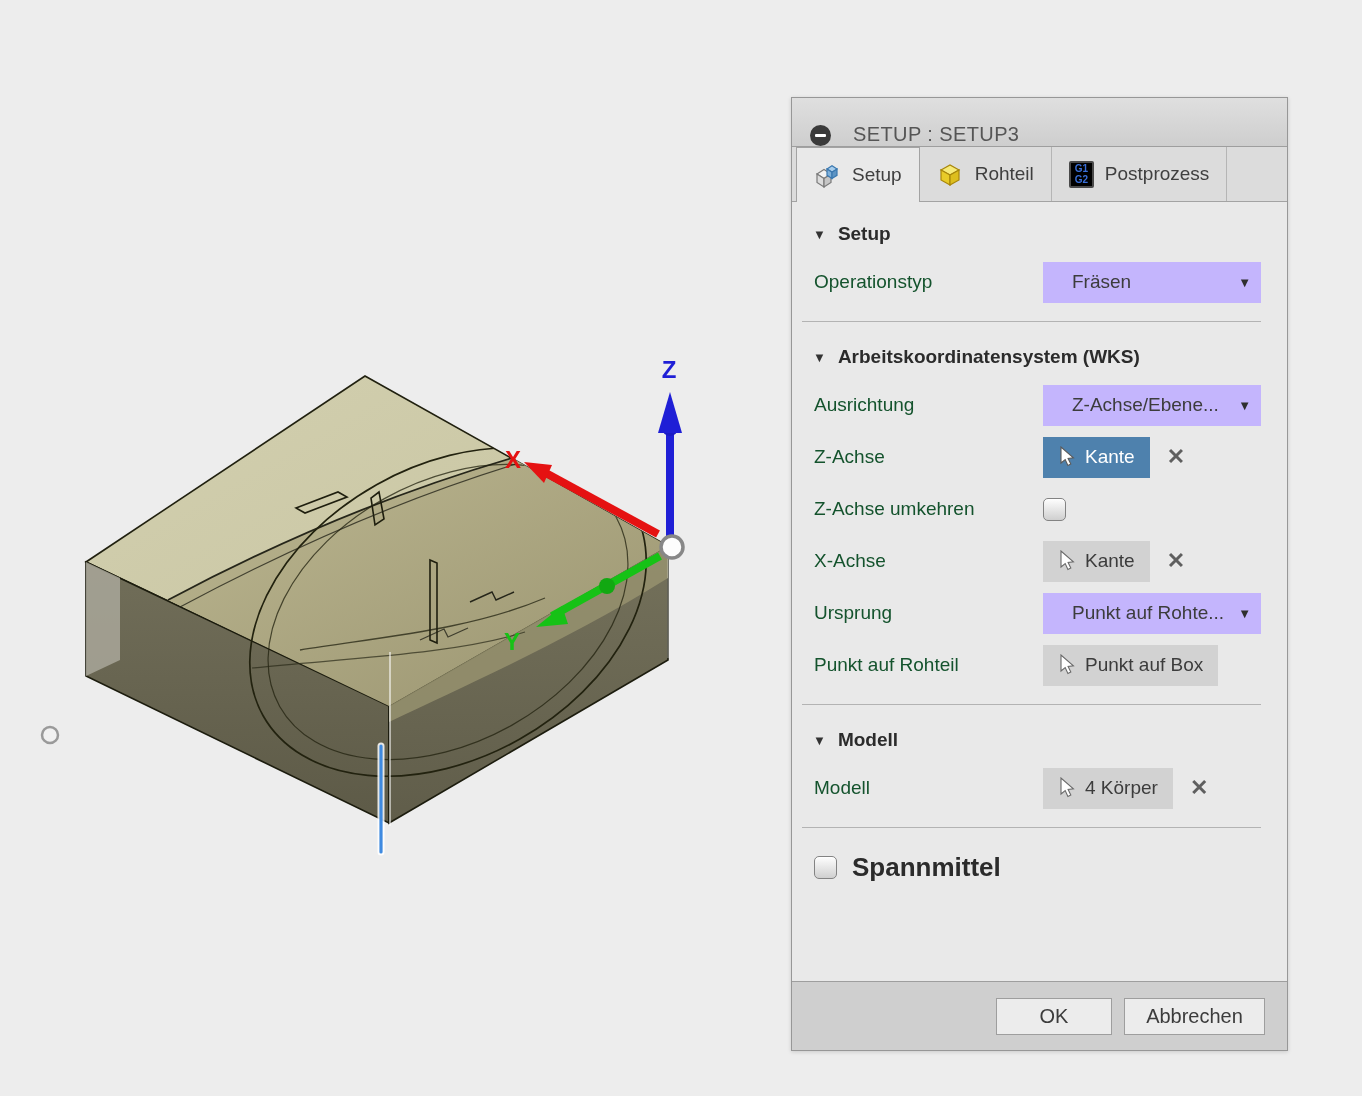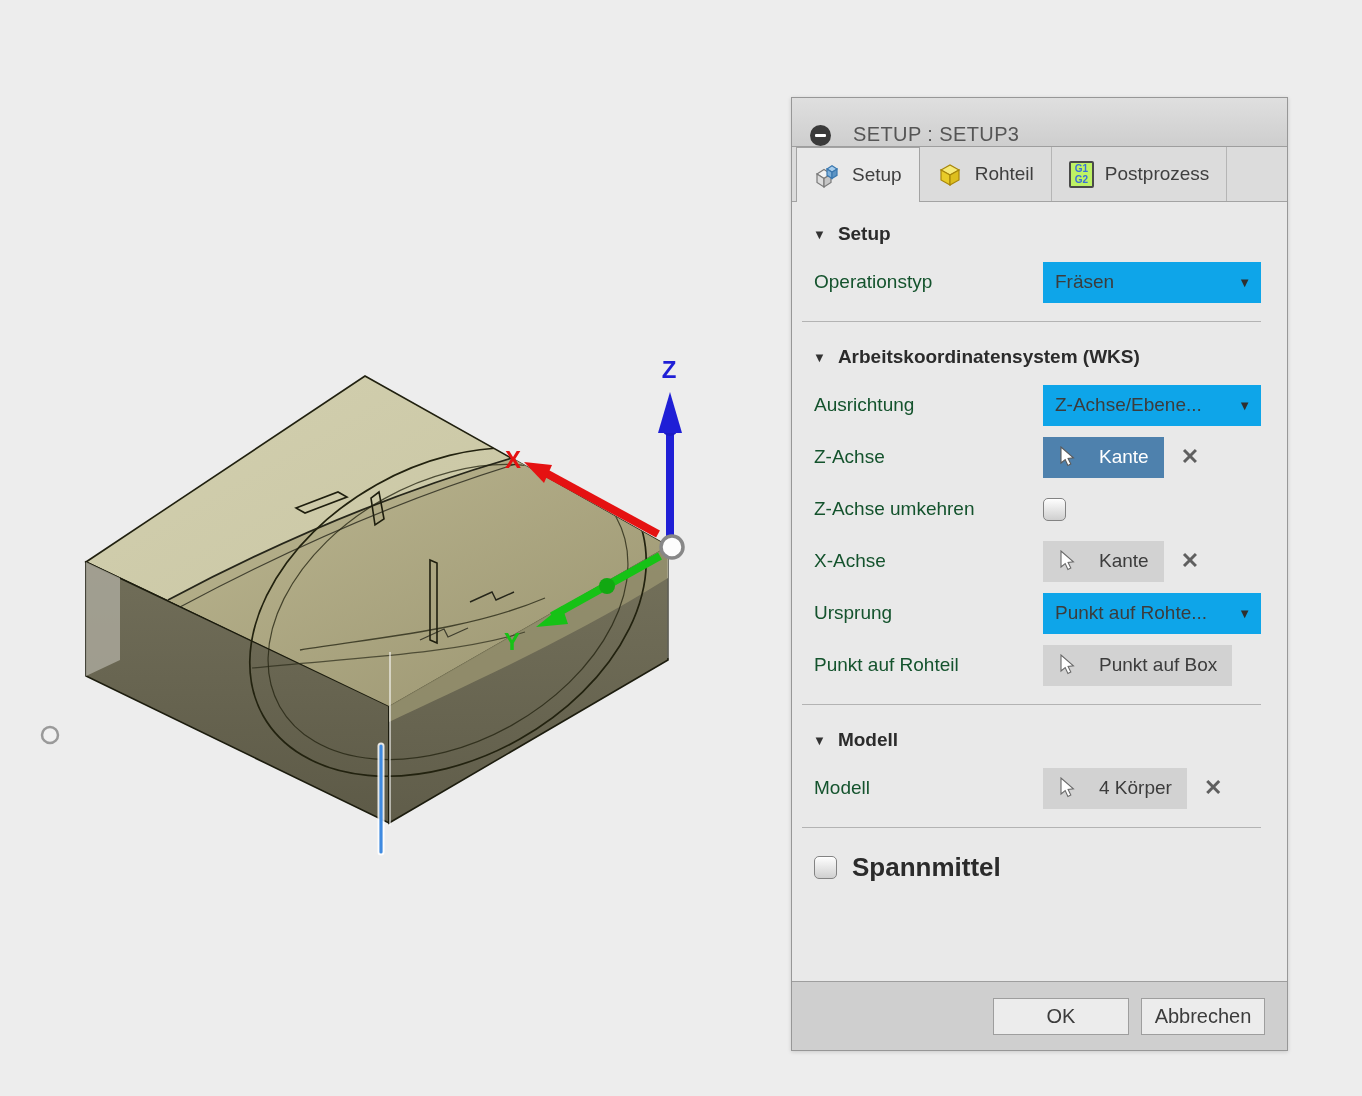--- a/index.html
+++ b/index.html
@@ -38,43 +38,43 @@
     display:flex;align-items:center;gap:11px;padding:0 17px;
     font-size:19px;color:#3f3f3f;cursor:default;box-sizing:border-box;
   }
   .tab.active{
     background:#e9e9e9;border:1px solid #a3a3a3;border-bottom:none;
     margin-bottom:-1px;margin-left:4px;
   }
   .tab.inactive{border-right:1px solid #b5b5b5;}
   .tab-icon{width:27px;height:27px;flex:none;display:block;}
   .gcode-icon{
-    width:25px;height:27px;flex:none;background:#bef264;border:2px solid #4a4a4a;
+    width:25px;height:27px;flex:none;background:#000000;border:2px solid #4a4a4a;
     border-radius:2px;display:flex;flex-direction:column;align-items:center;justify-content:center;
     font-size:10px;line-height:11px;font-weight:bold;color:#3a6fd8;box-sizing:border-box;
   }
 
   .body{position:relative;}
   .sec{height:44px;display:flex;align-items:center;padding-left:21px;}
   .sec:first-child{margin-top:10px;}
   .sec .tri{font-size:13px;color:#333;margin-right:12px;}
   .sec .sec-title{font-size:19px;font-weight:bold;color:#2b2b2b;}
   .row{height:52px;display:flex;align-items:center;padding-left:22px;}
   .row .lbl{width:229px;flex:none;font-size:19px;color:#14532d;}
   .hr{height:1px;background:#b3b3b3;margin:13px 26px 13px 10px;}
 
   .dropdown{
-    width:218px;height:41px;background:#0ea5e9;box-sizing:border-box;
-    display:flex;align-items:center;padding:0 10px 0 12px;cursor:default;
+    width:218px;height:41px;background:#c4b5fd;box-sizing:border-box;
+    display:flex;align-items:center;padding:0 10px 0 29px;cursor:default;
   }
   .dropdown .dd-text{flex:1;font-size:19px;color:#3c3c3c;white-space:nowrap;overflow:hidden;}
   .dropdown .dd-arrow{font-size:13px;color:#2f2f2f;flex:none;}
 
   .sel-btn{
-    height:41px;display:inline-flex;align-items:center;gap:23px;
+    height:41px;display:inline-flex;align-items:center;gap:9px;
     padding:0 15px;background:#d2d2d2;font-size:19px;color:#3c3c3c;cursor:default;
   }
   .sel-btn.blue{background:#4e81ad;color:#fff;}
   .cursor-ic{width:18px;height:22px;flex:none;}
   .close-x{margin-left:17px;font-size:22px;color:#5f5f5f;font-weight:bold;cursor:default;}
 
   .checkbox{
     width:23px;height:23px;border-radius:5px;box-sizing:border-box;
     border:1.5px solid #838383;background:linear-gradient(#fefefe,#cfcfcf);
     box-shadow:inset 0 1px 0 rgba(255,255,255,.9);cursor:default;
@@ -84,22 +84,22 @@
   .footer{
     position:absolute;left:0;right:0;bottom:0;height:69px;
     background:#cfcfcf;border-top:1px solid #9e9e9e;
     display:flex;align-items:center;justify-content:flex-end;box-sizing:border-box;
   }
   .f-btn{
     height:37px;background:#ececec;border:1.5px solid #9e9e9e;
     font-size:20px;color:#3c3c3c;display:flex;align-items:center;justify-content:center;
     box-sizing:border-box;cursor:default;font-family:"Liberation Sans",sans-serif;
   }
-  .f-btn.ok{width:136px;margin-right:12px;}
-  .f-btn.cancel{width:124px;margin-right:22px;}
+  .f-btn.ok{width:116px;margin-right:12px;}
+  .f-btn.cancel{width:141px;margin-right:22px;}
 </style>
 </head>
 <body>
 
 <svg id="viewport" viewBox="0 0 1362 1096">
   <defs>
     <linearGradient id="topGrad" x1="0" y1="0" x2="1" y2="1">
       <stop offset="0" stop-color="#d3d0b0"></stop>
         <stop offset="1" stop-color="#c5c29e"></stop>
     </linearGradient>

